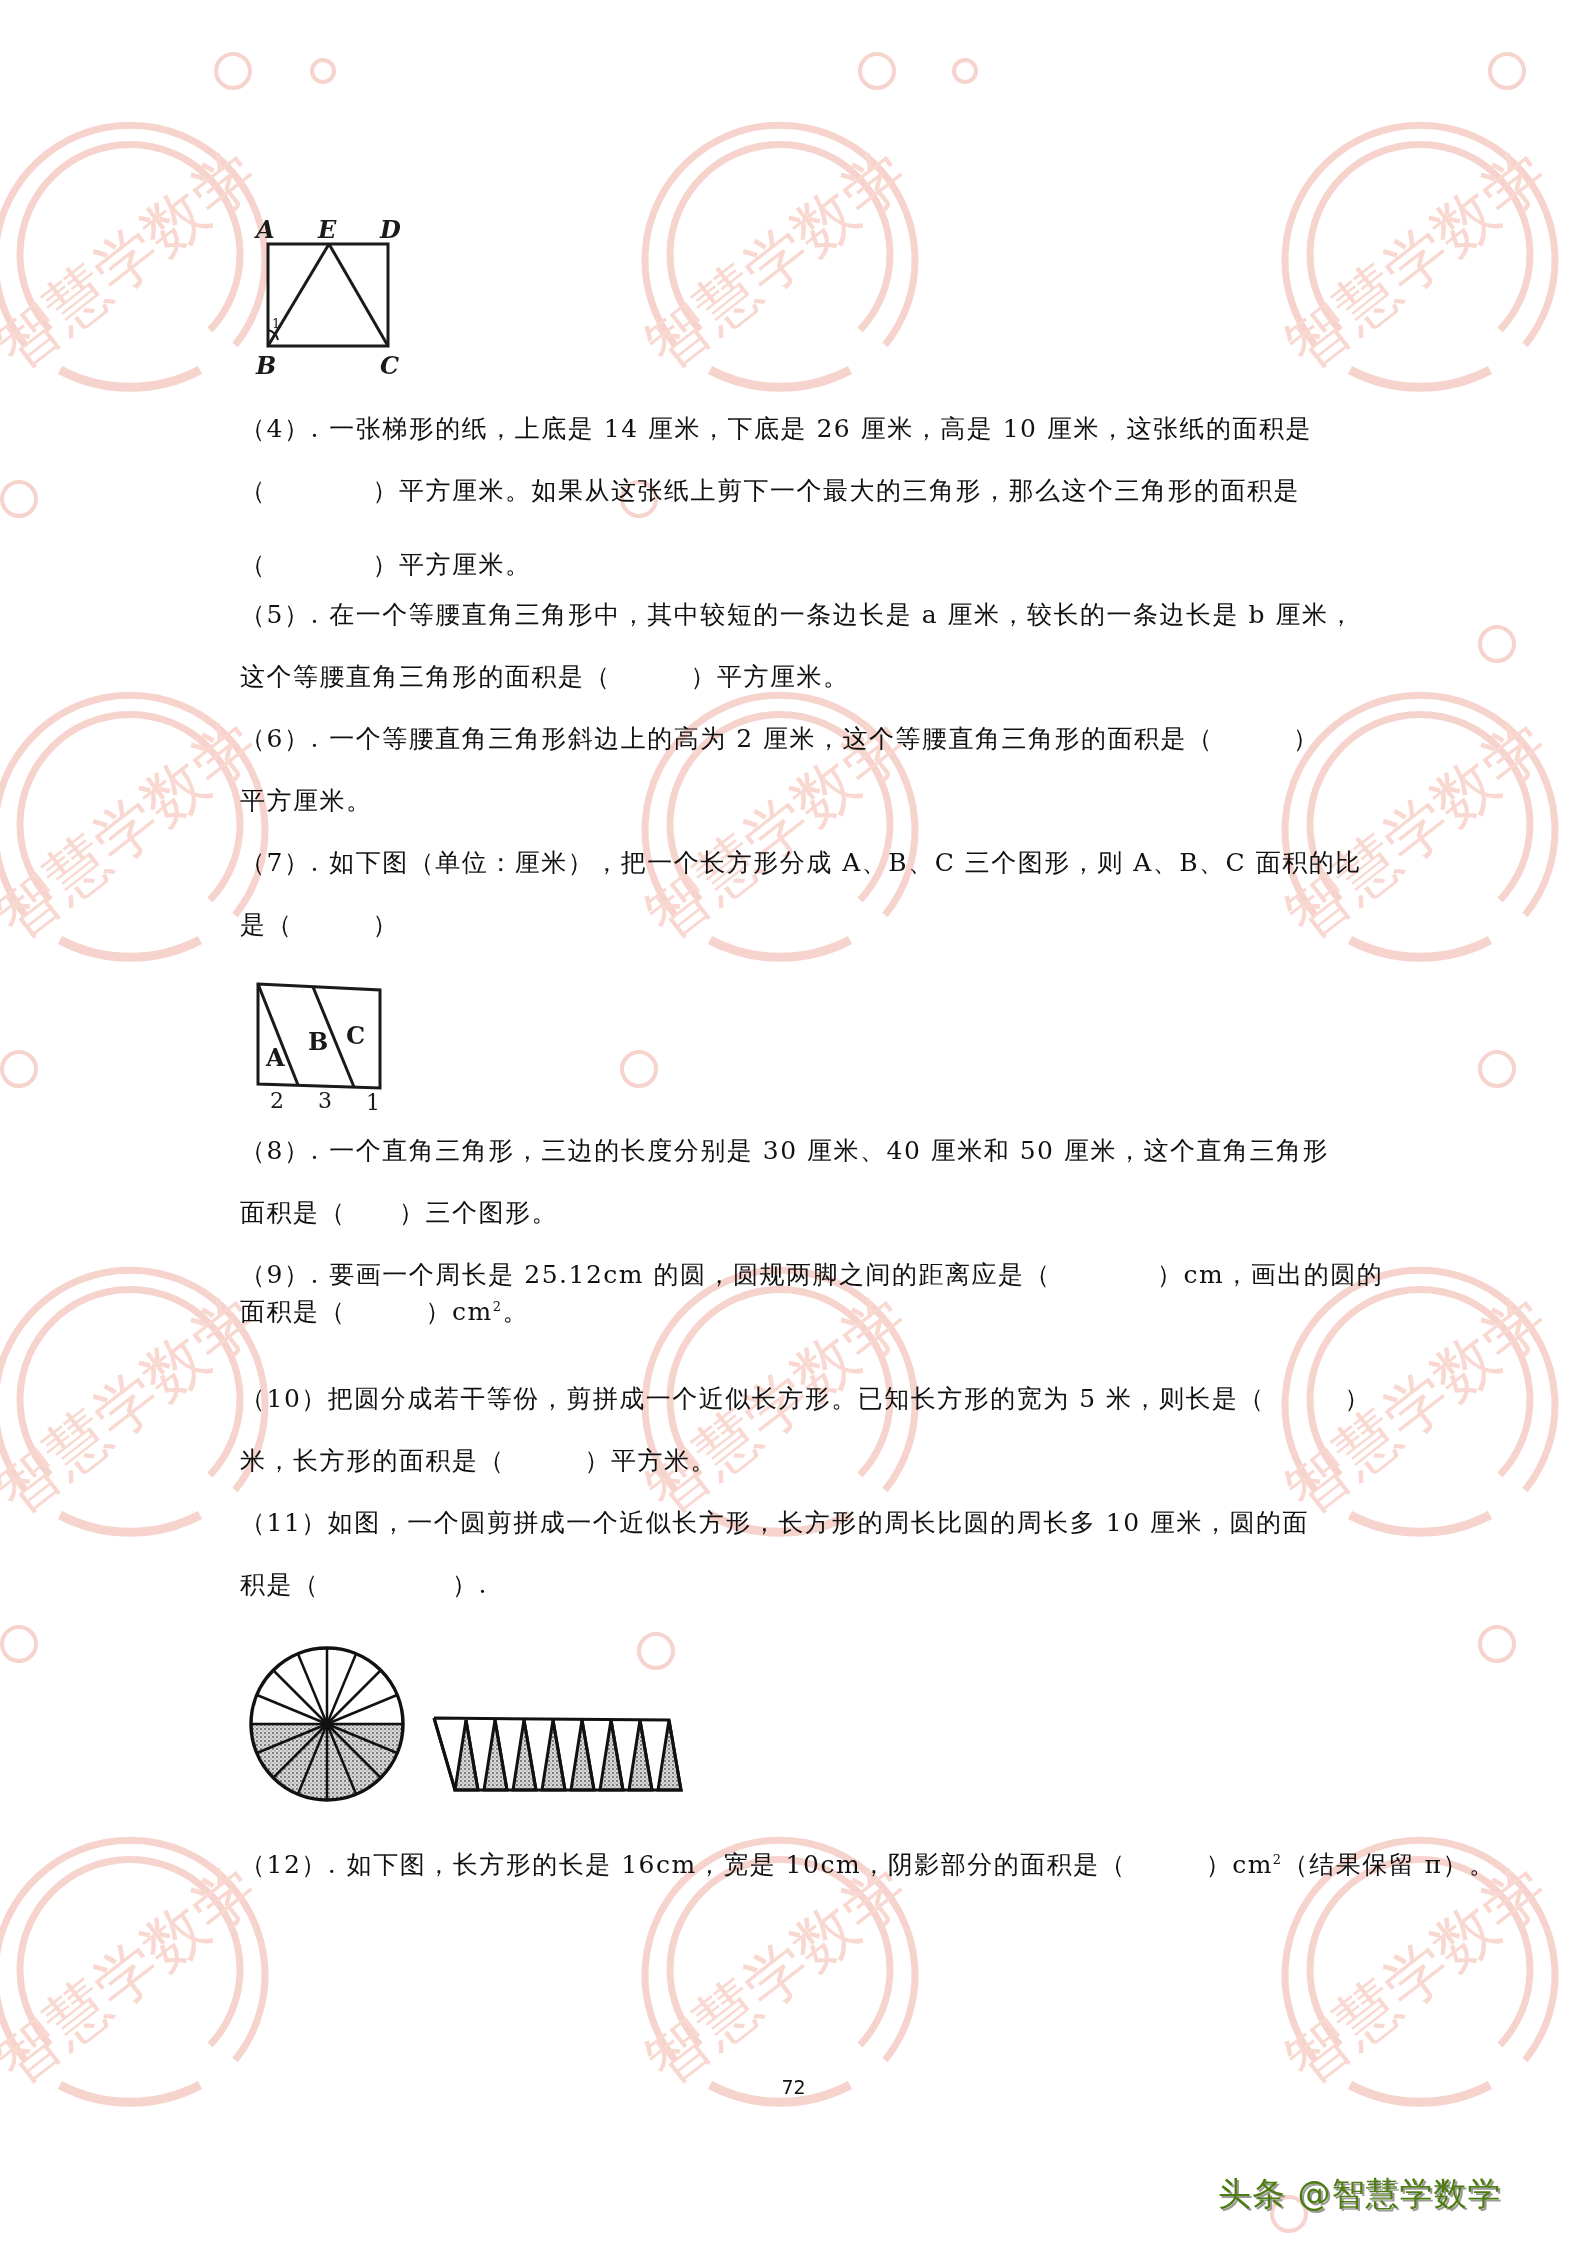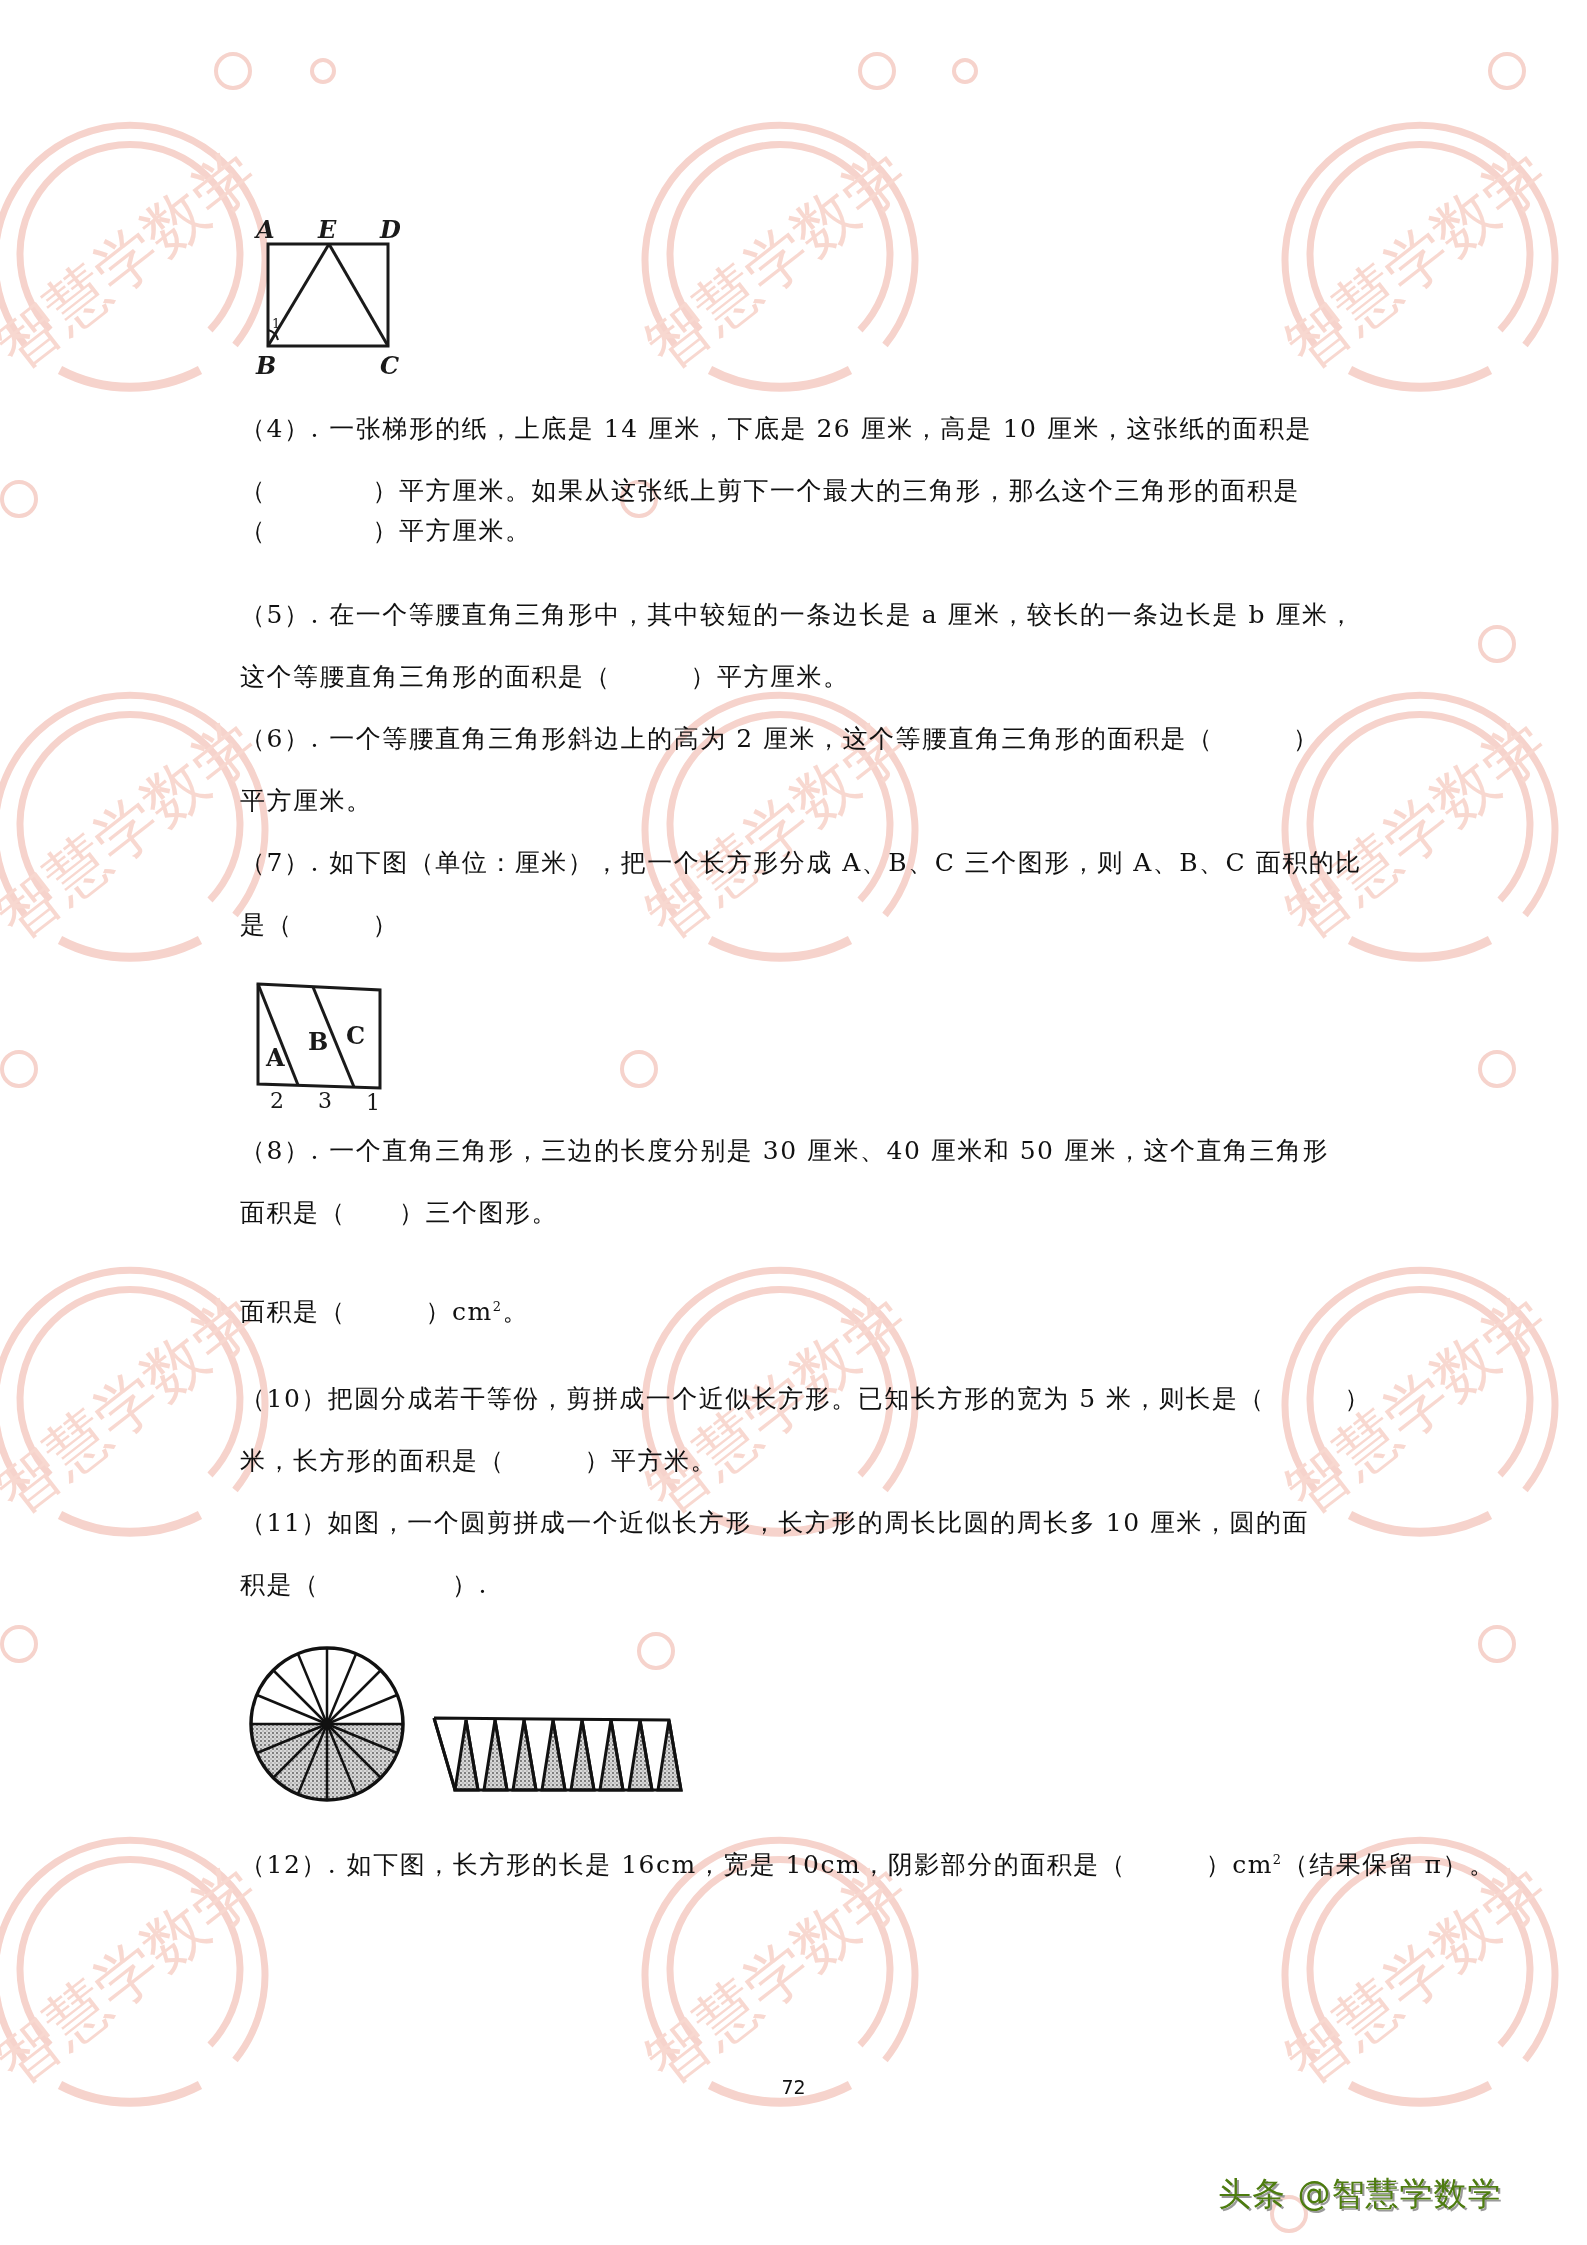--- a/index.html
+++ b/index.html
@@ -216,21 +216,21 @@
         <text x="128" y="26">D</text>
         <text x="4" y="162">B</text>
         <text x="128" y="162">C</text>
       </g>
       <text x="20" y="116" font-size="13" font-family="DejaVu Serif, serif" fill="#1a1a1a">1</text>
     </svg>
   </div>
 
   <div class="line" style="top:412px;">（4）. 一张梯形的纸，上底是 14 厘米，下底是 26 厘米，高是 10 厘米，这张纸的面积是</div>
   <div class="line" style="top:474px;">（　　　　）平方厘米。如果从这张纸上剪下一个最大的三角形，那么这个三角形的面积是</div>
-  <div class="line" style="top:514px;">（　　　　）平方厘米。</div>
+  <div class="line" style="top:548px;">（　　　　）平方厘米。</div>
 
   <div class="line" style="top:598px;">（5）. 在一个等腰直角三角形中，其中较短的一条边长是 a 厘米，较长的一条边长是 b 厘米，</div>
   <div class="line" style="top:660px;">这个等腰直角三角形的面积是（　　　）平方厘米。</div>
 
   <div class="line" style="top:722px;">（6）. 一个等腰直角三角形斜边上的高为 2 厘米，这个等腰直角三角形的面积是（　　　）</div>
   <div class="line" style="top:784px;">平方厘米。</div>
 
   <div class="line" style="top:846px;">（7）. 如下图（单位：厘米），把一个长方形分成 A、B、C 三个图形，则 A、B、C 面积的比</div>
   <div class="line" style="top:908px;">是（　　　）</div>
 
@@ -250,20 +250,21 @@
         <text x="20" y="130">2</text>
         <text x="68" y="130">3</text>
         <text x="116" y="132">1</text>
       </g>
     </svg>
   </div>
 
   <div class="line" style="top:1134px;">（8）. 一个直角三角形，三边的长度分别是 30 厘米、40 厘米和 50 厘米，这个直角三角形</div>
   <div class="line" style="top:1196px;">面积是（　　）三个图形。</div>
 
+  <div class="line" style="top:1258px;">（9）. 要画一个周长是 25.12cm 的圆，圆规两脚之间的距离应是（　　　　）cm，画出的圆的</div>
   <div class="line" style="top:1295px;"><span>面积是（　　　）cm</span><sup>2</sup><span>。</span></div>
 
   <div class="line" style="top:1382px;">（10）把圆分成若干等份，剪拼成一个近似长方形。已知长方形的宽为 5 米，则长是（　　　）</div>
   <div class="line" style="top:1444px;">米，长方形的面积是（　　　）平方米。</div>
 
   <div class="line" style="top:1506px;text-align:center;">（11）如图，一个圆剪拼成一个近似长方形，长方形的周长比圆的周长多 10 厘米，圆的面</div>
   <div class="line" style="top:1568px;">积是（　　　　　）.</div>
 
   <div class="figure" style="left:244px;top:1640px;">
     <svg width="440" height="160" viewBox="0 0 440 160">

